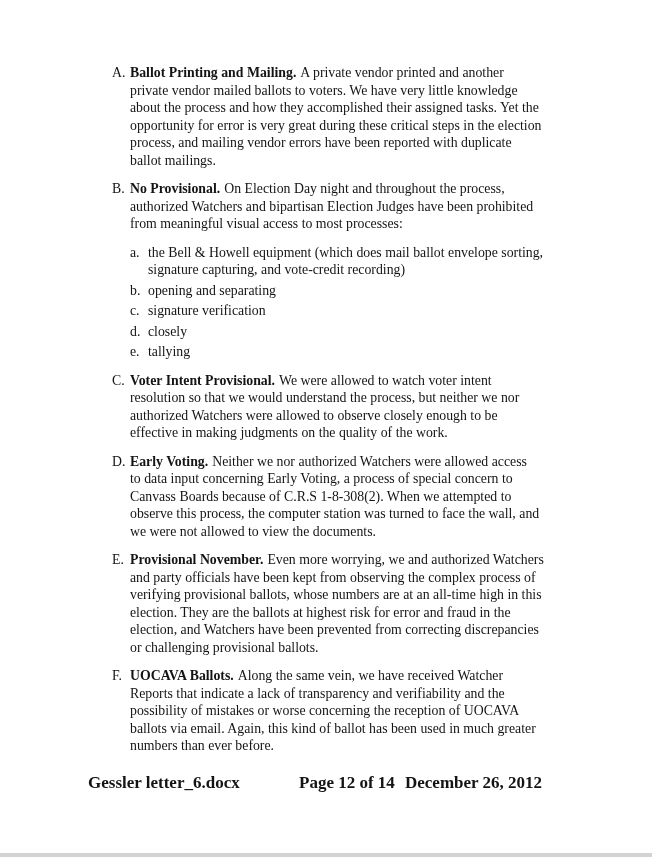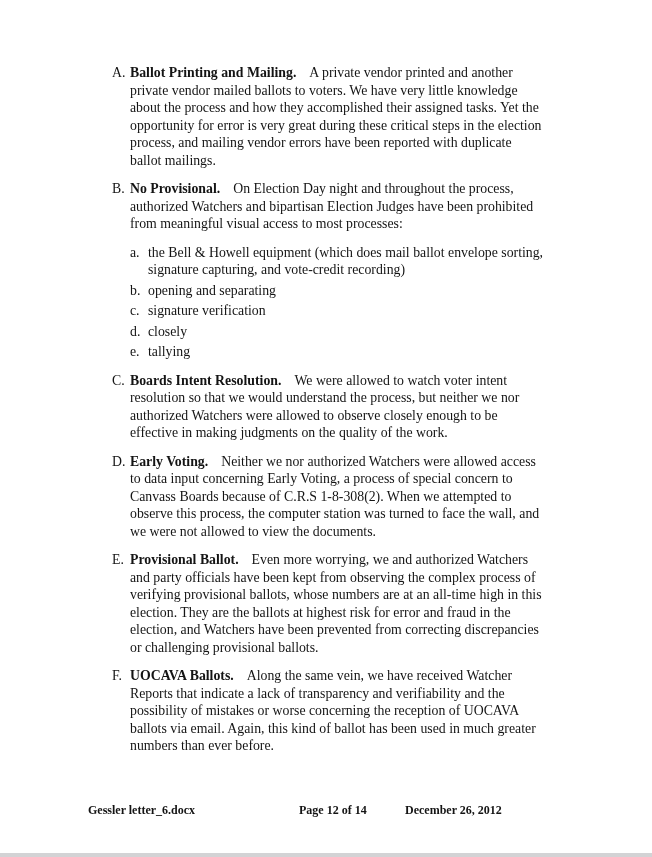--- a/index.html
+++ b/index.html
@@ -11,30 +11,30 @@
   }
   .page{position:absolute;inset:0;background:#ffffff;}
   .content{
     position:absolute;top:64px;left:112px;width:500px;
     font-size:13.8px;line-height:17.5px;
   }
   .doc-item{display:flex;margin-bottom:11px;}
   .doc-item:last-child{margin-bottom:0;}
   .letter{width:18px;flex:0 0 18px;}
   .item-text{flex:1;}
-  .item-title{font-weight:bold;margin-right:13px;}
+  .item-title{font-weight:bold;margin-right:4px;}
   .item-body{white-space:pre;margin-top:16px;}
   .sub-list{margin-top:11px;}
   .sub-item{display:flex;margin-top:3px;}
   .sub-item:first-child{margin-top:0;}
   .sub-letter{width:18px;flex:0 0 18px;}
   .sub-text{flex:1;white-space:pre;}
   .footer{
-    position:absolute;top:803px;left:0;width:652px;height:16px;
-    font-size:12px;font-weight:bold;line-height:14px;
+    position:absolute;top:776px;left:0;width:652px;height:16px;
+    font-size:17px;font-weight:bold;line-height:14px;
   }
   .footer-filename{position:absolute;left:88px;top:0;}
   .footer-page{position:absolute;left:299px;top:0;}
   .footer-date{position:absolute;left:405px;top:0;}
   .bottom-bar{
     position:absolute;left:0;bottom:0;width:652px;height:4px;
     background:#d3d3d5;
   }
 </style>
 </head>
@@ -80,38 +80,38 @@
           <div class="sub-item">
             <div class="sub-letter">e.</div>
             <div class="sub-text">tallying</div>
           </div>
         </div>
       </div>
     </div>
 
     <div class="doc-item">
       <div class="letter">C.</div>
-      <div class="item-text"><span class="item-title">Boards Intent Resolution.</span><span class="item-body">We were allowed to watch voter intent
+      <div class="item-text"><span class="item-title">Voter Intent Provisional.</span><span class="item-body">We were allowed to watch voter intent
 resolution so that we would understand the process, but neither we nor
 authorized Watchers were allowed to observe closely enough to be
 effective in making judgments on the quality of the work.</span></div>
     </div>
 
     <div class="doc-item">
       <div class="letter">D.</div>
       <div class="item-text"><span class="item-title">Early Voting.</span><span class="item-body">Neither we nor authorized Watchers were allowed access
 to data input concerning Early Voting, a process of special concern to
 Canvass Boards because of C.R.S 1-8-308(2). When we attempted to
 observe this process, the computer station was turned to face the wall, and
 we were not allowed to view the documents.</span></div>
     </div>
 
     <div class="doc-item">
       <div class="letter">E.</div>
-      <div class="item-text"><span class="item-title">Provisional Ballot.</span><span class="item-body">Even more worrying, we and authorized Watchers
+      <div class="item-text"><span class="item-title">Provisional November.</span><span class="item-body">Even more worrying, we and authorized Watchers
 and party officials have been kept from observing the complex process of
 verifying provisional ballots, whose numbers are at an all-time high in this
 election. They are the ballots at highest risk for error and fraud in the
 election, and Watchers have been prevented from correcting discrepancies
 or challenging provisional ballots.</span></div>
     </div>
 
     <div class="doc-item">
       <div class="letter">F.</div>
       <div class="item-text"><span class="item-title">UOCAVA Ballots.</span><span class="item-body">Along the same vein, we have received Watcher

